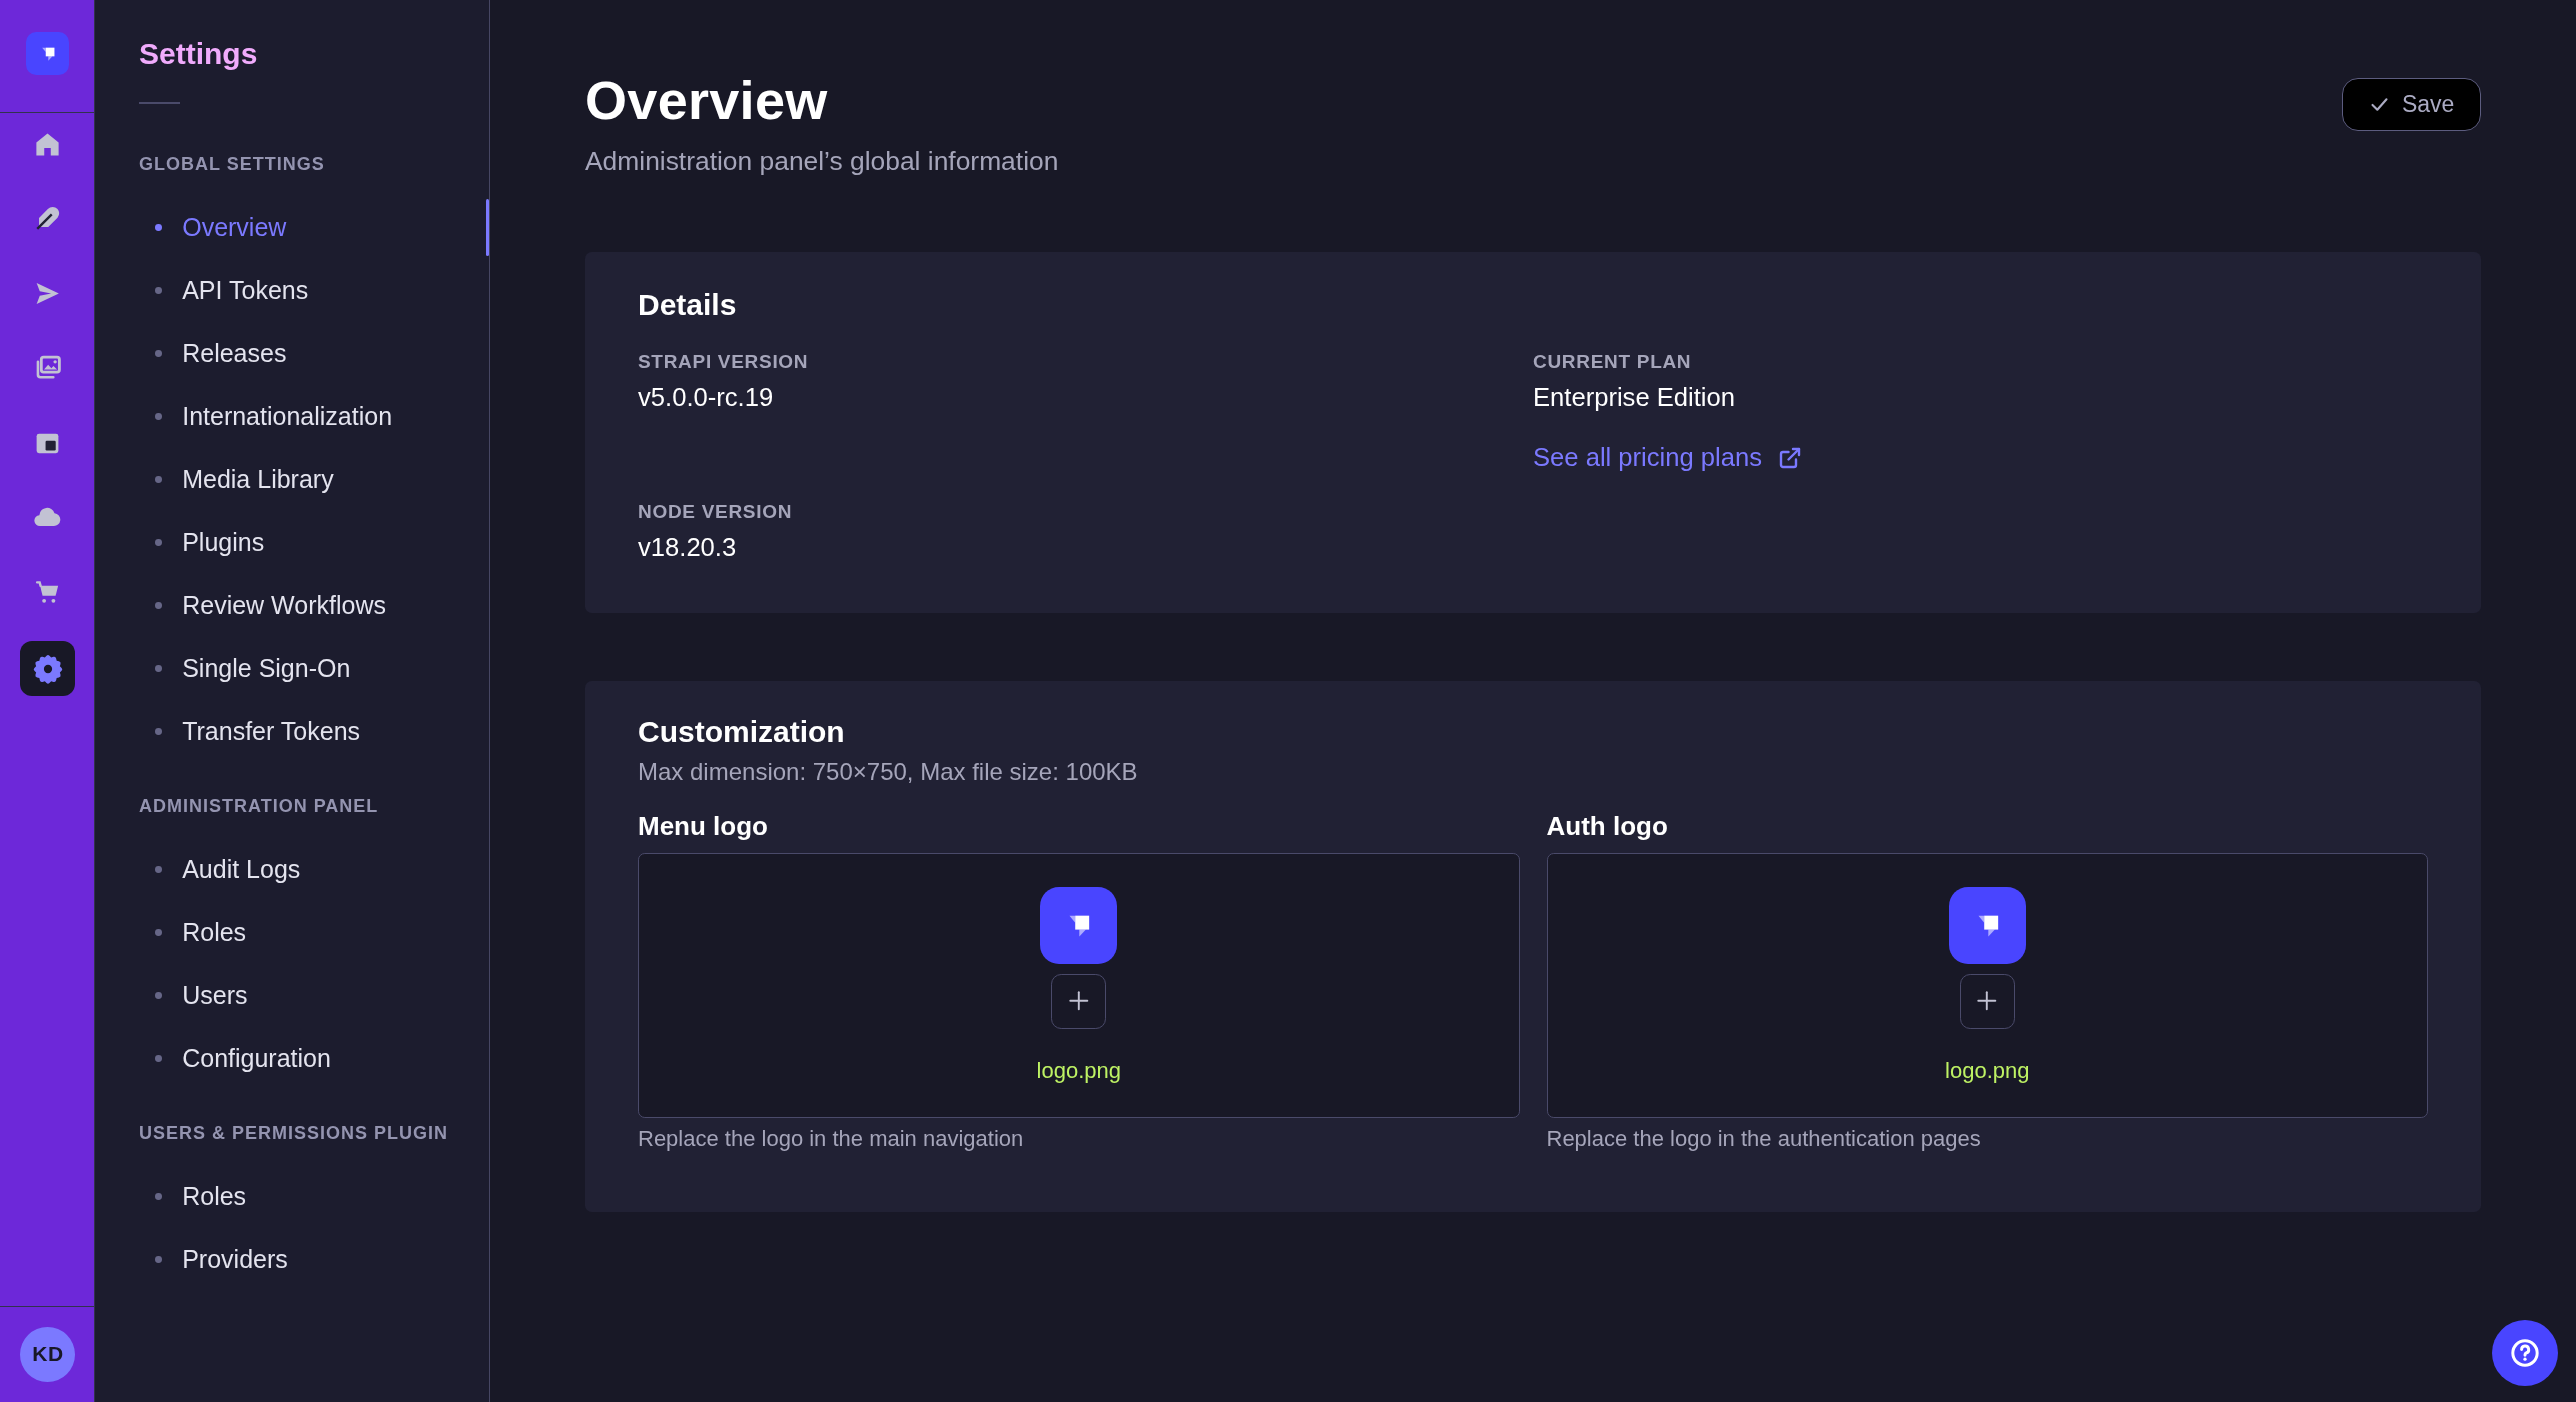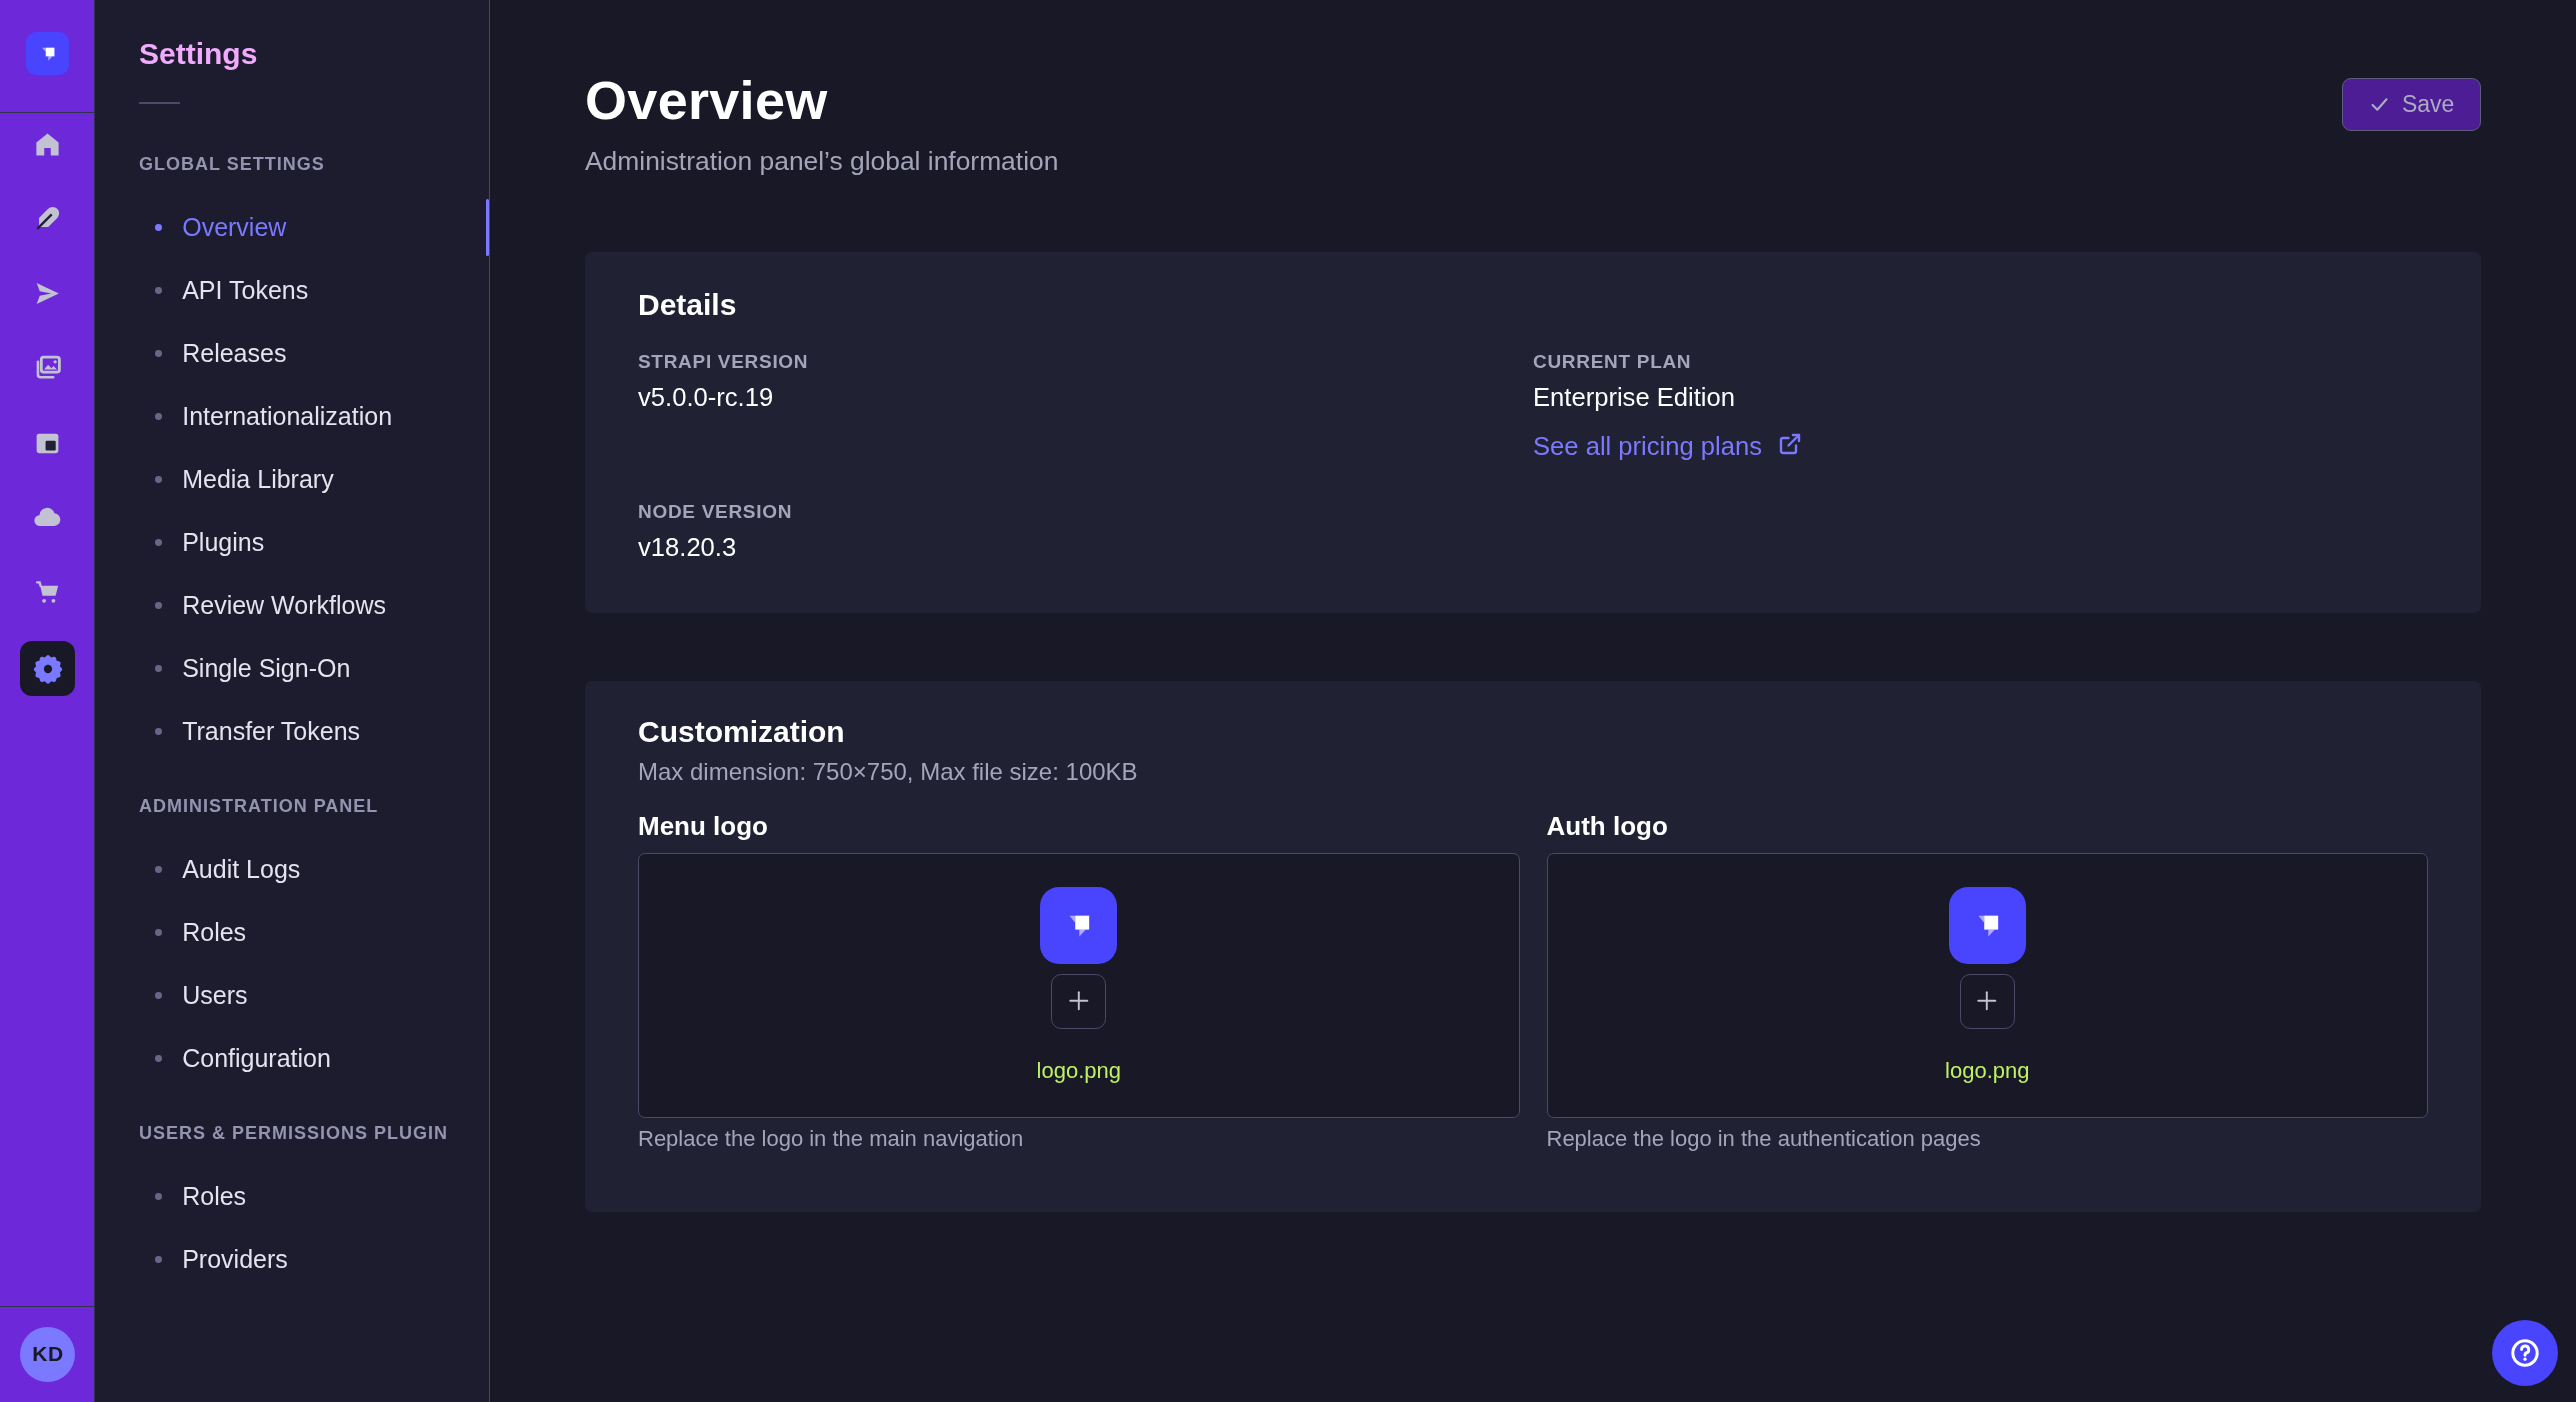--- a/index.html
+++ b/index.html
@@ -38,33 +38,33 @@
   .nav-item.active { color:#7b79ff; }
   .nav-item.active .bullet { background:#7b79ff; }
   .nav-item.active::after { content:""; position:absolute; right:0; top:3.4px; bottom:3.4px; width:3.4px;
                             background:#7b79ff; border-radius:1.7px; }
 
   
   .main { flex:1 1 auto; height:100%; padding:0 95px; position:relative; overflow:hidden; }
   .main-header { display:flex; justify-content:space-between; align-items:flex-start; padding-top:73px; }
   .page-title { font-size:54px; font-weight:700; color:#ffffff; line-height:1; letter-spacing:0.3px; }
   .page-subtitle { margin-top:19px; font-size:26.4px; color:#a5a5ba; }
-  .save-btn { margin-top:5.1px; height:53px; padding:0 25.6px; border-radius:9px; background:#4c1d95;
+  .save-btn { margin-top:5.1px; height:53px; padding:0 25.6px; border-radius:16px; background:#000000;
               border:0.9px solid #5c5c7f; color:#ababc3; font-size:23px; font-family:inherit;
               display:flex; align-items:center; gap:12px; cursor:pointer; }
   .save-btn svg { display:block; }
 
   .card { background:#212134; border-radius:6.8px; }
   .card-details { margin-top:75px; padding:36px 53px 51px; }
   .card-title { font-size:30px; font-weight:600; color:#ffffff; }
   .details-grid { display:grid; grid-template-columns:1fr 1fr; margin-top:29px; }
   .field-label { font-size:19px; font-weight:700; letter-spacing:0.7px; color:#a5a5ba; text-transform:uppercase; }
   .field-value { margin-top:10.2px; font-size:25.6px; color:#ffffff; }
   .field + .field { margin-top:89px; }
-  .plan-link-row { margin-top:20px; display:flex; gap:16px; cursor:pointer; }
+  .plan-link-row { margin-top:31px; display:flex; align-items:center; gap:16px; cursor:pointer; }
   .plan-link { font-size:25.6px; color:#7b79ff; text-decoration:none; }
 
   .card-custom { margin-top:68px; padding:34px 53px 60px; }
   .card-subtitle { margin-top:8.5px; font-size:24px; color:#a5a5ba; }
   .uploads { display:grid; grid-template-columns:1fr 1fr; gap:27px; margin-top:25.6px; }
   .upload-label { font-size:26px; font-weight:700; color:#ffffff; }
   .upload-box { margin-top:10.2px; height:265px; background:#181826; border:0.9px solid #4a4a6a; border-radius:6.8px;
                 display:flex; flex-direction:column; align-items:center; justify-content:center; cursor:pointer; }
   .logo-tile { width:77px; height:77px; border-radius:19px; background:#4945ff;
                display:flex; align-items:center; justify-content:center; }

